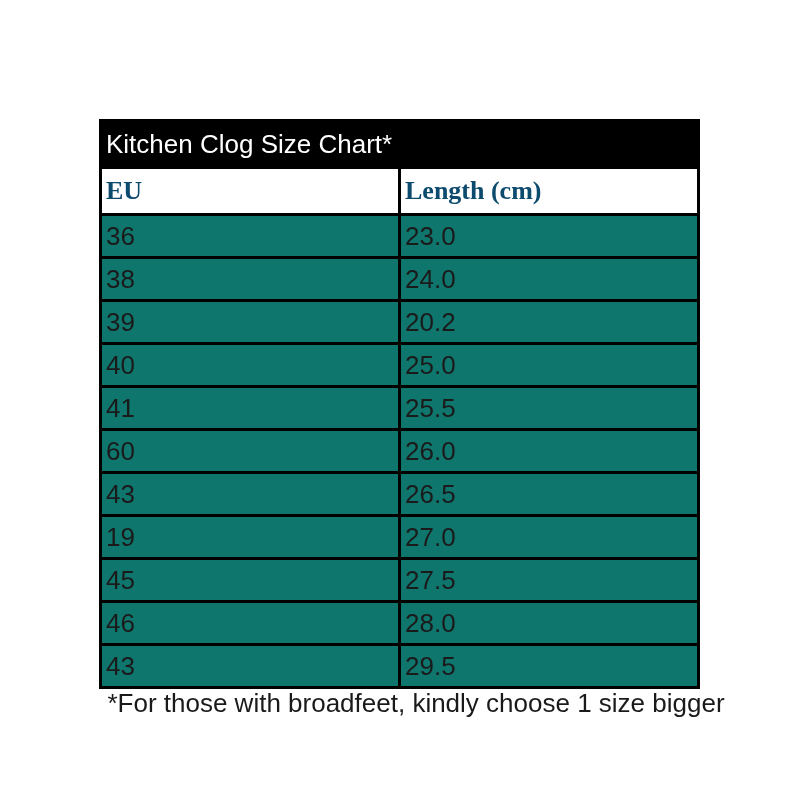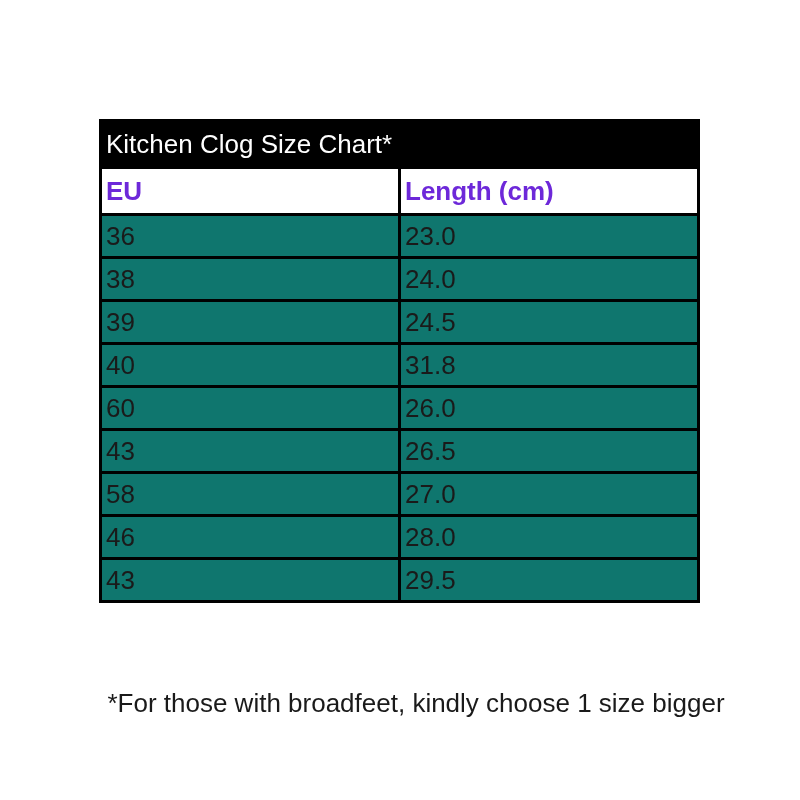--- a/index.html
+++ b/index.html
@@ -32,23 +32,24 @@
     white-space: nowrap;
   }
   tr.title-row th {
     background: #000000;
     color: #ffffff;
     font-weight: normal;
     height: 36px;
   }
   tr.header-row th {
     background: #ffffff;
-    color: #6d28d9;
+    color: #0c4a6e;
     font-weight: bold;
     height: 36px;
+    font-family: Liberation Serif, serif;
   }
   tr.data-row td {
     background: #0f766e;
     font-weight: normal;
     height: 32px;
   }
   .footnote {
     position: absolute;
     left: 16px;
     top: 688px;
@@ -76,37 +77,45 @@
       <tr class="data-row">
         <td>36</td>
         <td>23.0</td>
       </tr>
       <tr class="data-row">
         <td>38</td>
         <td>24.0</td>
       </tr>
       <tr class="data-row">
         <td>39</td>
-        <td>24.5</td>
+        <td>20.2</td>
       </tr>
       <tr class="data-row">
         <td>40</td>
-        <td>31.8</td>
+        <td>25.0</td>
+      </tr>
+      <tr class="data-row">
+        <td>41</td>
+        <td>25.5</td>
       </tr>
       <tr class="data-row">
         <td>60</td>
         <td>26.0</td>
       </tr>
       <tr class="data-row">
         <td>43</td>
         <td>26.5</td>
       </tr>
       <tr class="data-row">
-        <td>58</td>
+        <td>19</td>
         <td>27.0</td>
+      </tr>
+      <tr class="data-row">
+        <td>45</td>
+        <td>27.5</td>
       </tr>
       <tr class="data-row">
         <td>46</td>
         <td>28.0</td>
       </tr>
       <tr class="data-row">
         <td>43</td>
         <td>29.5</td>
       </tr>
     </tbody>

